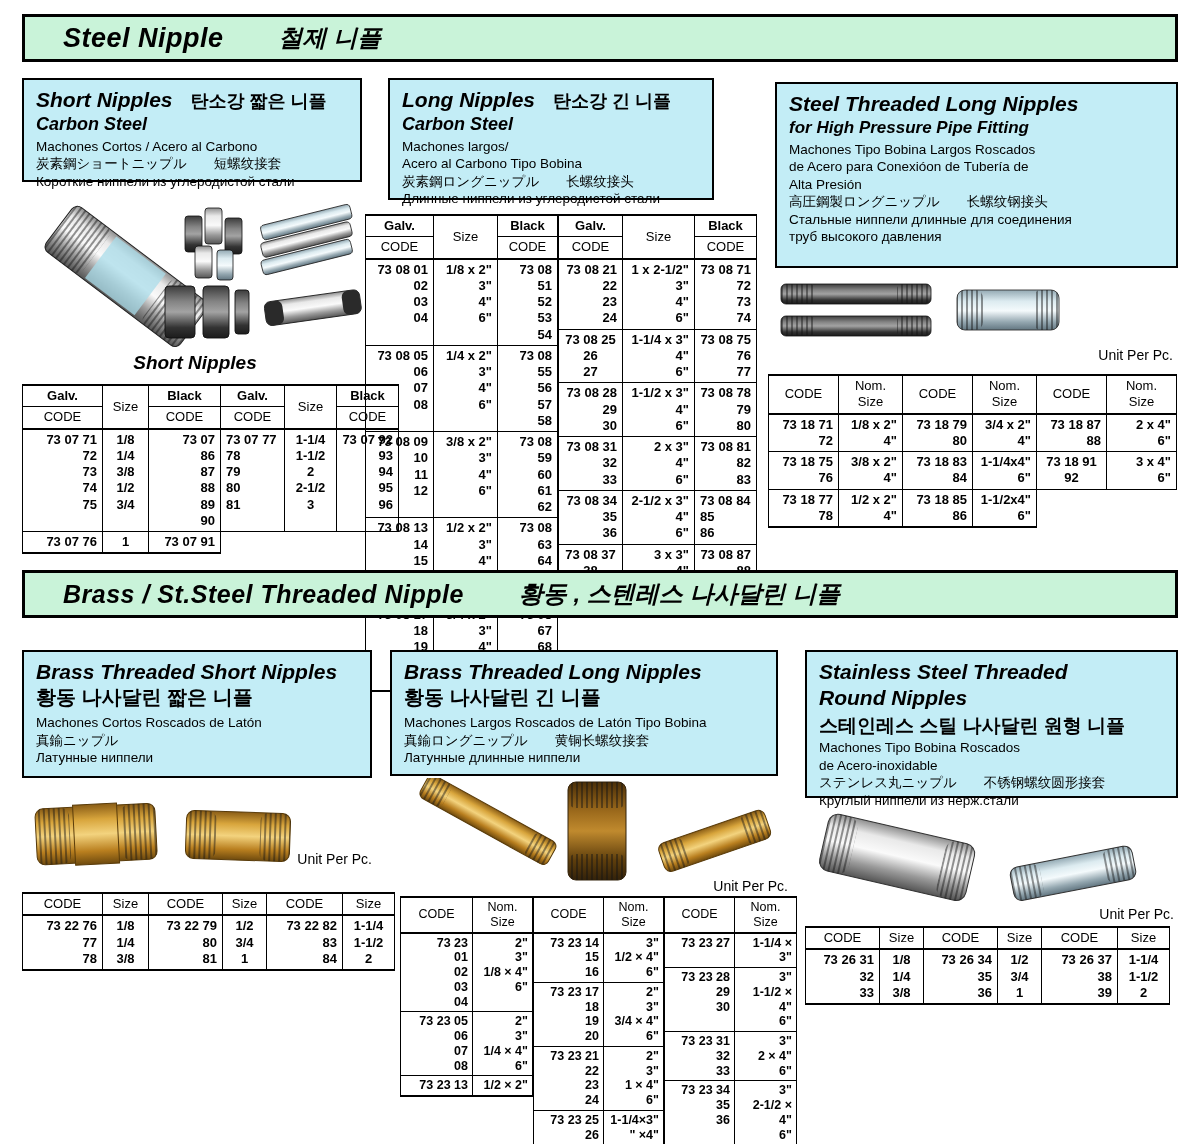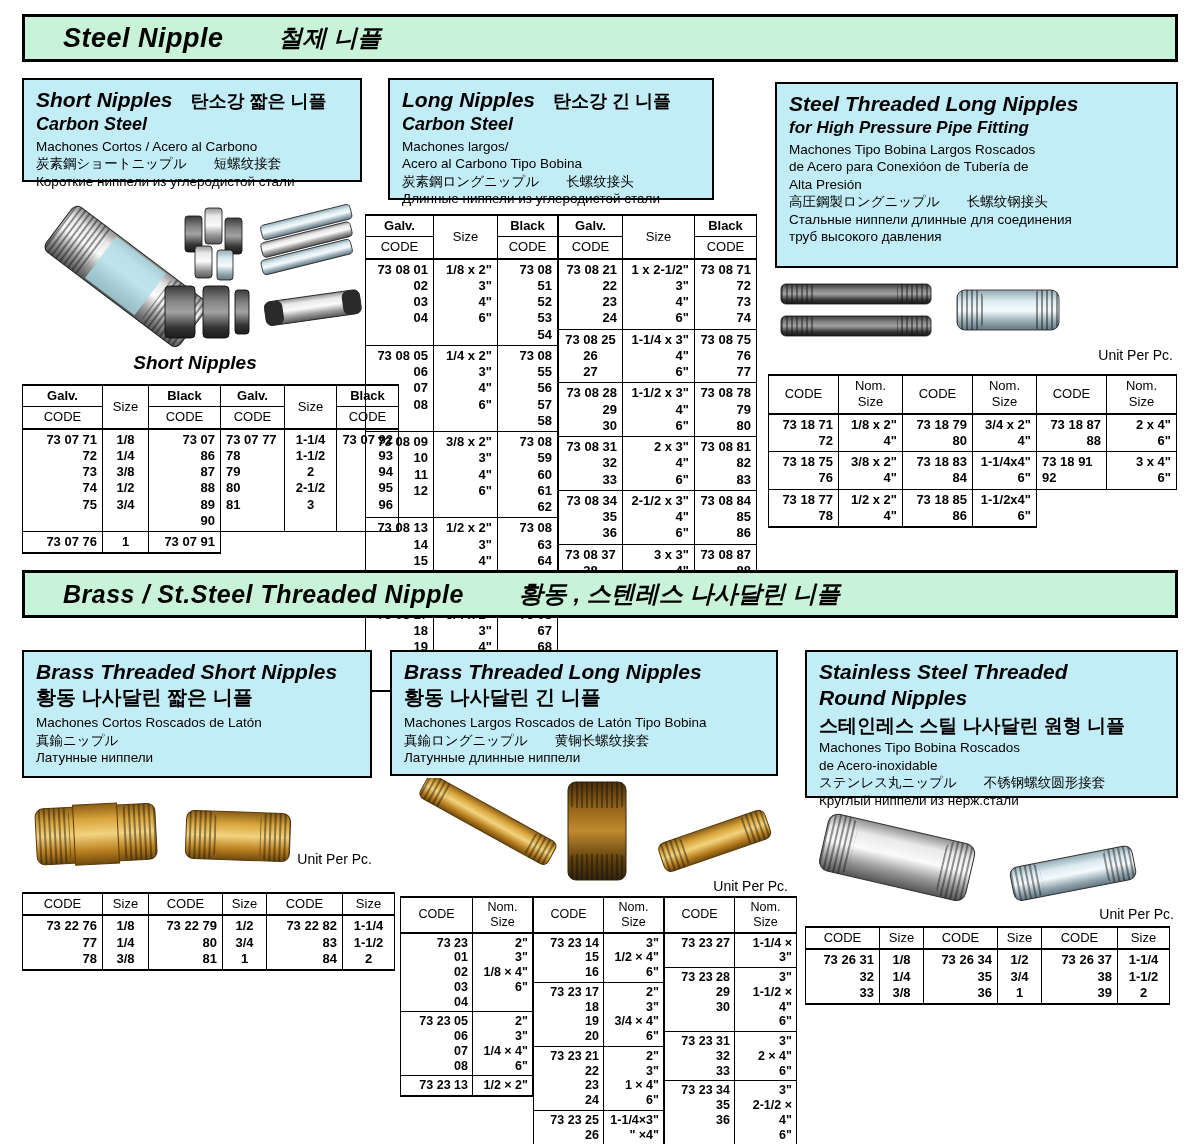--- a/index.html
+++ b/index.html
@@ -396,21 +396,21 @@
 82
 83</td>
             </tr>
             <tr>
               <td style="text-align: right;">73 08 34
 35
 36</td>
               <td style="text-align: right;">2-1/2 x 3"
 4"
 6"</td>
-              <td style="text-align: right; margin-top: 36px;">73 08 84
+              <td style="text-align: left; margin-top: 36px;">73 08 84
 85
 86</td>
             </tr>
             <tr>
               <td style="text-align: center;">73 08 37
 38
 39</td>
               <td style="text-align: right;">3 x 3"
 4"
 6"</td>
@@ -481,21 +481,21 @@
           </tr>
           <tr>
             <td style="text-align: right;">73 18 75
 76</td>
             <td style="text-align: right;">3/8 x  2"
 4"</td>
             <td style="text-align: right;">73 18 83
 84</td>
             <td style="text-align: right;">1-1/4x4"
 6"</td>
-            <td style="text-align: left;">73 18 91
+            <td style="text-align: center;">73 18 91
 92</td>
             <td style="text-align: right;">3  x  4"
 6"</td>
           </tr>
           <tr>
             <td style="text-align: right;">73 18 77
 78</td>
             <td style="text-align: right;">1/2 x  2"
 4"</td>
             <td style="text-align: right;">73 18 85

